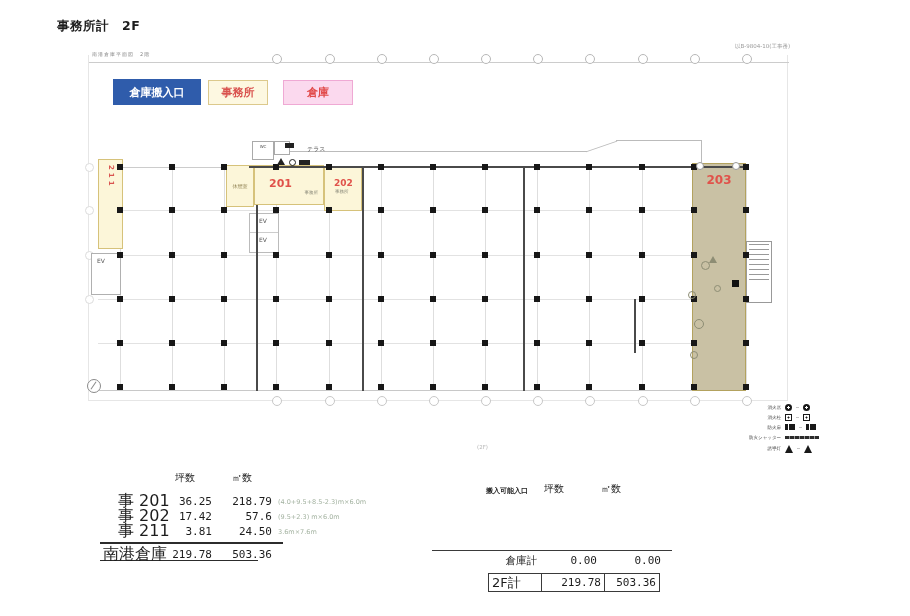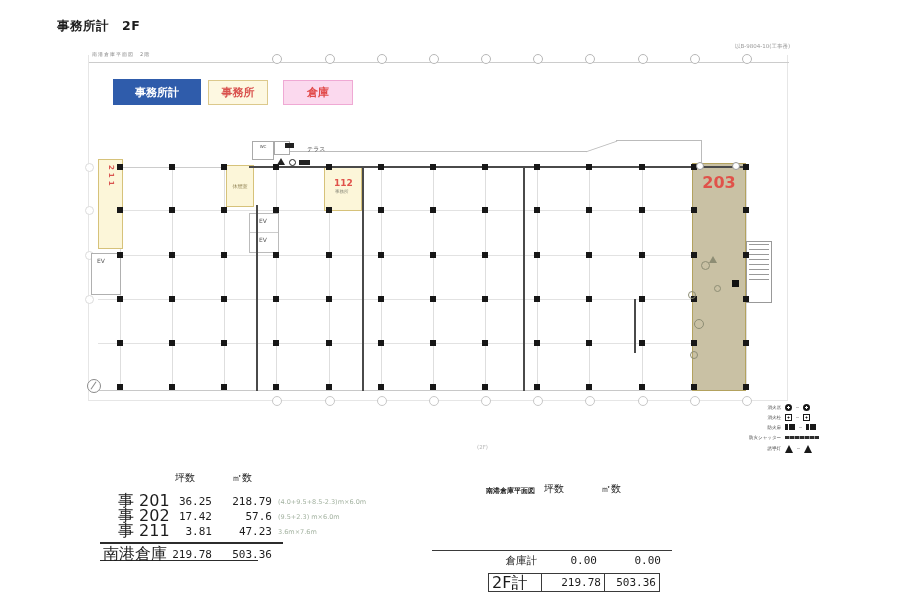--- a/index.html
+++ b/index.html
@@ -34,21 +34,21 @@
         background:#fff;z-index:4;font-size:6px;color:#555;padding:3px 0 0 5px;box-sizing:border-box;}
   #room-rest{left:137px;top:110px;width:28px;height:42px;display:flex;align-items:center;justify-content:center;}
   #room-rest span{font-size:5px;color:#8a7b4a;}
   #room-201{left:165px;top:110px;width:70px;height:40px;}
   #room-201 .rnum{left:14px;top:11px;font-size:11px;}
   #room-201 .rsub{right:5px;bottom:9px;}
   #room-202{left:235px;top:111px;width:38px;height:45px;}
   #room-202 .rnum{left:9px;top:11px;font-size:9px;}
   #room-202 .rsub{left:10px;top:22px;}
   #room-203{left:603px;top:108px;width:54px;height:228px;}
-  #room-203 .rnum{left:0;top:9px;width:100%;text-align:center;font-size:16px;}
+  #room-203 .rnum{left:0;top:9px;width:100%;text-align:center;font-size:12px;}
   #terrace-label{position:absolute;left:218px;top:90px;font-size:6px;color:#555;z-index:8;}
   #wc-box{position:absolute;left:163px;top:86px;width:20px;height:17px;border:1px solid #aaa;
         background:#fff;z-index:5;font-size:4px;color:#555;text-align:center;line-height:9px;}
   #wc-box2{position:absolute;left:185px;top:86px;width:14px;height:12px;border:1px solid #aaa;background:#fff;z-index:5;}
   #ev-mid{position:absolute;left:160px;top:158px;width:28px;height:38px;border:1px solid #bbb;background:#fff;z-index:4;}
   .evcell{height:19px;box-sizing:border-box;font-size:6px;color:#555;padding:3px 0 0 9px;}
   .evcell:first-child{border-bottom:1px solid #ccc;}
   #stairs{position:absolute;left:657px;top:186px;width:26px;height:62px;border:1px solid #999;background:#fff;z-index:4;box-sizing:border-box;}
   #stairs .hatch{margin:2px;height:36px;background:repeating-linear-gradient(180deg,#999 0 1px,transparent 1px 5px);}
   #north{position:absolute;left:-2px;top:324px;width:12px;height:12px;border:1px solid #8a8a8a;
@@ -88,48 +88,52 @@
   #summarytable{position:absolute;left:432px;top:477px;width:246px;height:125px;}
   #st-entrance{position:absolute;left:54px;top:9px;font-size:7px;font-weight:bold;color:#222;white-space:nowrap;}
   #st-h1{position:absolute;left:112px;top:5px;font-size:10px;color:#1c1c1c;}
   #st-h2{position:absolute;left:169px;top:5px;font-size:10px;color:#1c1c1c;}
   #st-line{position:absolute;left:0;top:73px;width:240px;border-top:1.5px solid #3a3a3a;}
   #st-wh{position:absolute;left:0;top:77px;width:240px;display:grid;grid-template-columns:105px 60px 64px;}
   #st-wh .lab{font-size:10.5px;color:#1c1c1c;text-align:right;}
   #st-wh .ot-num{font-size:11px;}
   #st-box{position:absolute;left:56px;top:96px;display:grid;grid-template-columns:52px 63px 55px;
         border:1.5px solid #3a3a3a;height:17px;background:#fff;}
-  .st-cell{line-height:17px;font-size:16px;color:#1c1c1c;box-sizing:border-box;}
+  .st-cell{line-height:17px;font-size:13px;color:#1c1c1c;box-sizing:border-box;}
   .st-cell.lab{padding-left:3px;}
   .st-cell.val{border-left:1.5px solid #3a3a3a;text-align:right;padding-right:3px;
         font-family:"DejaVu Sans Mono",monospace;font-size:11px;}
 </style>
 </head>
 <body>
 
 <div class="abs" id="title">事務所計　2F</div>
 <div class="abs" id="docref">以B-9804-10(工事番)</div>
 <div class="abs" id="plancap">南港倉庫平面図　2階</div>
 
-<div class="chip" id="chip-entrance" style="background: rgb(47, 92, 171); color: rgb(255, 255, 255); border-color: rgb(47, 92, 171);">事務所計</div>
+<div class="chip" id="chip-entrance" style="background: rgb(47, 92, 171); color: rgb(255, 255, 255); border-color: rgb(47, 92, 171);">倉庫搬入口</div>
 <div class="chip" id="chip-office" style="background: rgb(253, 248, 225); color: rgb(217, 83, 79); border-color: rgb(220, 201, 140);">事務所</div>
 <div class="chip" id="chip-warehouse" style="background: rgb(251, 217, 238); color: rgb(225, 75, 75); border-color: rgb(239, 169, 212);">倉庫</div>
 
 <div id="plan">
   <div class="room yellow" id="room-211">
     <span class="vtext">211</span>
   </div>
   <div id="ev-left">
     <span>EV</span>
   </div>
   <div class="room yellow" id="room-rest">
     <span>休憩室</span>
   </div>
+  <div class="room yellow" id="room-201">
+    <span class="rnum">201</span>
+    <span class="rsub">事務所</span>
+  </div>
   <div class="room yellow" id="room-202">
-    <span class="rnum">112</span>
+    <span class="rnum">202</span>
     <span class="rsub">事務所</span>
   </div>
   <div class="room tan" id="room-203">
     <span class="rnum">203</span>
   </div>
   <div id="terrace-label">テラス</div>
   <div id="wc-box">
     <span>WC</span>
   </div>
   <div id="wc-box2"></div>
@@ -345,35 +349,35 @@
   </div>
   <div class="ot-grid ot-row">
     <span class="ot-label">事 202</span>
     <span class="ot-num">17.42</span>
     <span class="ot-num">57.6</span>
     <span class="ot-note">(9.5+2.3) m×6.0m</span>
   </div>
   <div class="ot-grid ot-row">
     <span class="ot-label">事 211</span>
     <span class="ot-num">3.81</span>
-    <span class="ot-num">47.23</span>
+    <span class="ot-num">24.50</span>
     <span class="ot-note">3.6m×7.6m</span>
   </div>
   <div class="ot-sep"></div>
   <div class="ot-grid ot-row ot-total">
     <span class="ot-label">南港倉庫</span>
     <span class="ot-num">219.78</span>
     <span class="ot-num">503.36</span>
     <span></span>
   </div>
   <div class="ot-underline"></div>
 </div>
 
 <div id="summarytable">
-  <span id="st-entrance">南港倉庫平面図</span>
+  <span id="st-entrance">搬入可能入口</span>
   <span id="st-h1">坪数</span>
   <span id="st-h2">㎡数</span>
   <div id="st-line"></div>
   <div id="st-wh">
     <span class="lab">倉庫計</span>
     <span class="ot-num">0.00</span>
     <span class="ot-num">0.00</span>
   </div>
   <div id="st-box">
     <span class="st-cell lab">2F計</span>

